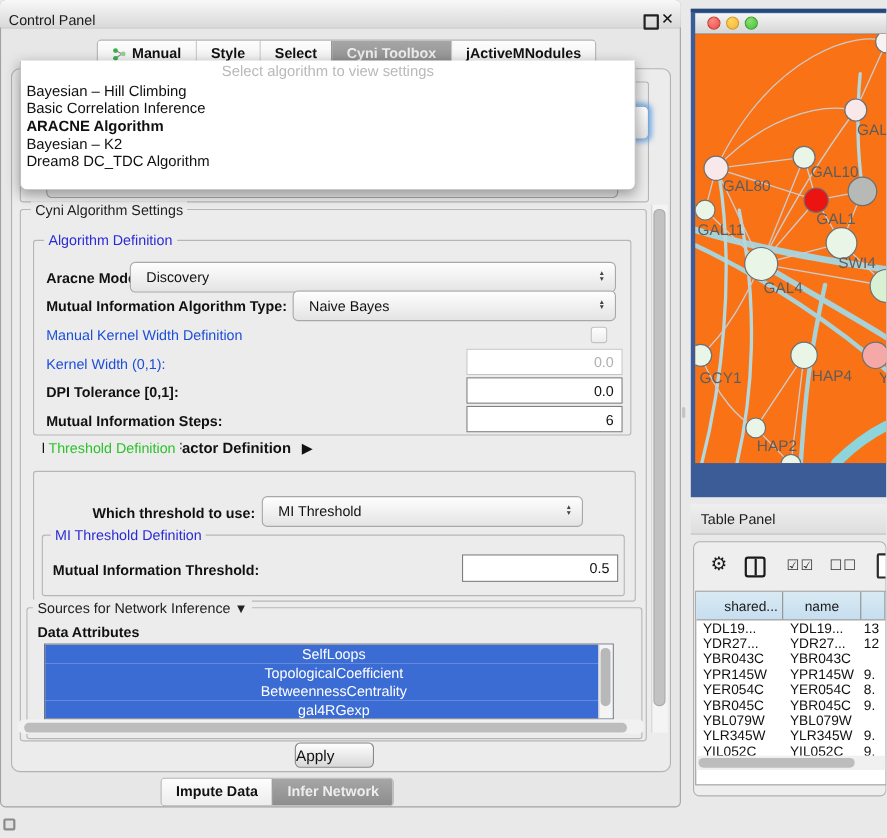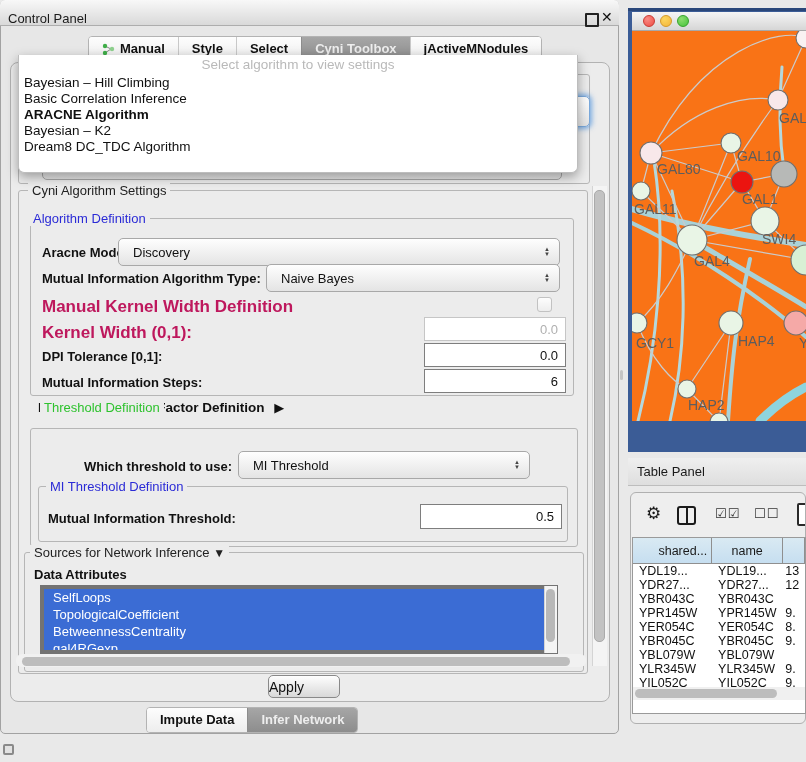--- a/index.html
+++ b/index.html
@@ -20,38 +20,38 @@
   .tab:first-child{border-left:none;}
   .tab.sel{background:linear-gradient(#a6a6a6,#8d8d8d);color:#eeeeee;border-left-color:#8d8d8d;}
 
   
   .main-panel{left:10px;top:62px;width:600px;height:640px;background:#ececec;border:1px solid #b2b2b2;border-radius:8px;box-sizing:border-box;}
 
   
   .gbox{border:1px solid #b6b6b6;border-radius:3px;}
   .gtitle{font-size:13px;background:#ececec;padding:0 4px;white-space:nowrap;}
   .blbl{font-size:13px;font-weight:700;color:#111;white-space:nowrap;}
-  .glbl{font-size:17px;font-weight:700;color:#be185d;white-space:nowrap;}
+  .glbl{font-size:13px;font-weight:400;color:#1d4ed8;white-space:nowrap;}
 
   .combo{background:linear-gradient(#fefefe,#e4e4e4);border:1px solid #a8a8a8;border-radius:5px;box-sizing:border-box;font-size:13px;color:#111;}
   .combo .cv{position:absolute;left:14px;top:50%;transform:translateY(-50%);}
   .spin{position:absolute;right:9px;top:50%;transform:translateY(-50%);display:flex;flex-direction:column;align-items:center;color:#444;}
   .spin b{font-size:6px;line-height:5px;font-weight:normal;}
   .field{background:#fff;border:1px solid #7e7e7e;box-sizing:border-box;font-size:13px;color:#111;text-align:right;padding:0 7px;display:flex;align-items:center;justify-content:flex-end;}
   .field.dis{border-color:#c6c6c6;color:#b0b0b0;}
   .checkbox{width:15px;height:15px;border:1px solid #c2c2c2;border-radius:3px;background:linear-gradient(#fdfdfd,#ededed);box-sizing:border-box;}
 
   
   .popup{left:18px;top:55px;width:560px;height:118px;background:#fff;border:1px solid #bdbdbd;border-top:none;border-radius:0 0 6px 6px;box-shadow:0 4px 12px rgba(0,0,0,.35);box-sizing:border-box;z-index:50;overflow:hidden;}
   .popup-head{height:18px;text-align:center;font-size:13.5px;color:#b9b9b9;padding-top:2px;}
   .popup-item{height:16px;line-height:16px;font-size:13.5px;color:#101010;padding-left:5px;}
   .popup-item.bold{font-weight:700;}
 
   
-  .srclist{background:#fff;border:4px solid #737373;box-sizing:border-box;overflow:hidden;}
+  .srclist{background:#fff;border:1px solid #737373;box-sizing:border-box;overflow:hidden;text-align:center;}
   .srcrow{height:17px;line-height:17px;font-size:13px;color:#fff;background:#3b6cd4;padding-left:9px;}
 
   .vtrack{background:#f4f4f4;border-left:1px solid #d4d4d4;box-sizing:border-box;}
   .vthumb{background:#c2c2c2;border:1px solid #aaa;border-radius:5px;box-sizing:border-box;}
   .hthumb{background:#bdbdbd;border-radius:5px;}
 
   .apply-btn{left:268px;top:675px;width:72px;height:23px;background:linear-gradient(#fefefe,#d8d8d8);border:1px solid #898989;border-radius:5px;font-size:14px;color:#111;display:flex;align-items:center;justify-content:flex-start;box-sizing:border-box;}
 
   
   .net-frame{left:628px;top:8px;width:178px;height:444px;background:#3b5c96;border-top:3px solid #2a477a;box-sizing:border-box;}
@@ -121,21 +121,21 @@
   <div class="abs gbox" style="left:18px;top:74px;width:570px;height:108px;"></div>
   <div class="abs combo" style="left:250px;top:96px;width:340px;height:31px;border-color:#7aa8da;box-shadow:0 0 5px 2px rgba(96,156,222,.8);"></div>
   <div class="abs combo" style="left:42px;top:149px;width:520px;height:31px;">
     <span class="cv" style="color:#a0a0a0;">galFiltered.sif default node</span>
   </div>
 
   <div class="abs gbox" style="left:18px;top:190px;width:568px;height:482px;"></div>
   <div class="abs gtitle" style="left:28px;top:183px;color:#222;">Cyni Algorithm Settings</div>
 
   <div class="abs gbox" style="left:30px;top:218px;width:542px;height:176px;"></div>
-  <div class="abs gtitle" style="left:29px;top:211px;color:#2b2bd6;">Algorithm Definition</div>
+  <div class="abs gtitle" style="left:40px;top:211px;color:#2b2bd6;">Algorithm Definition</div>
 
   <div class="abs blbl" style="left:42px;top:245px;">Aracne Mode:</div>
   <div class="abs combo" style="left:118px;top:238px;width:442px;height:28px;">
     <span class="cv">Discovery</span>
     <span class="spin">
         <b>▲</b>
         <b>▼</b>
       </span>
   </div>
 

